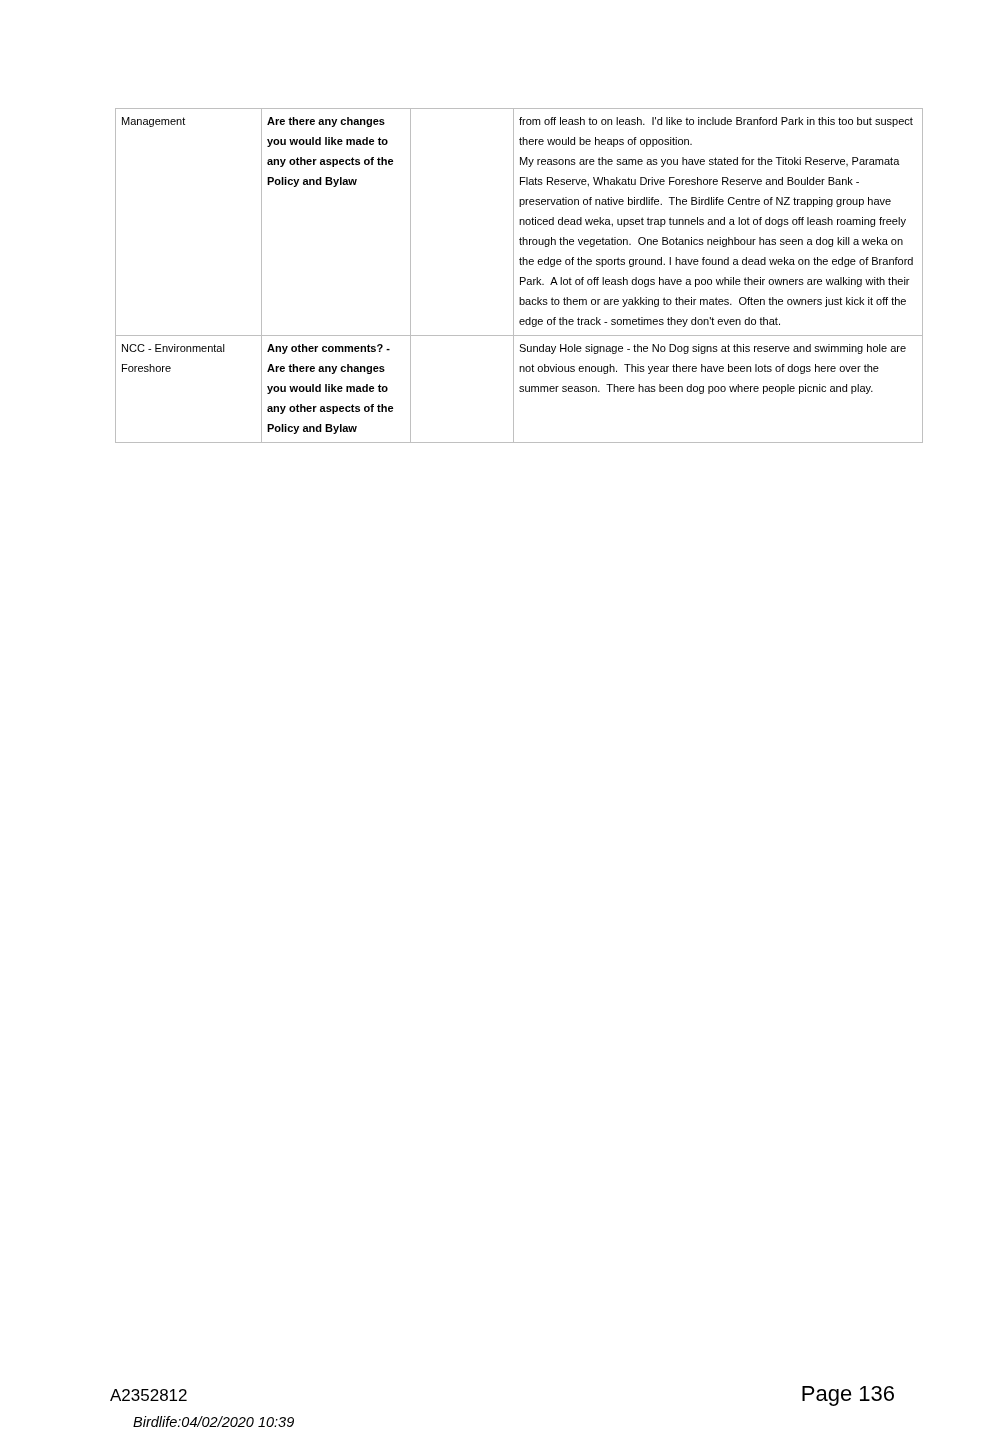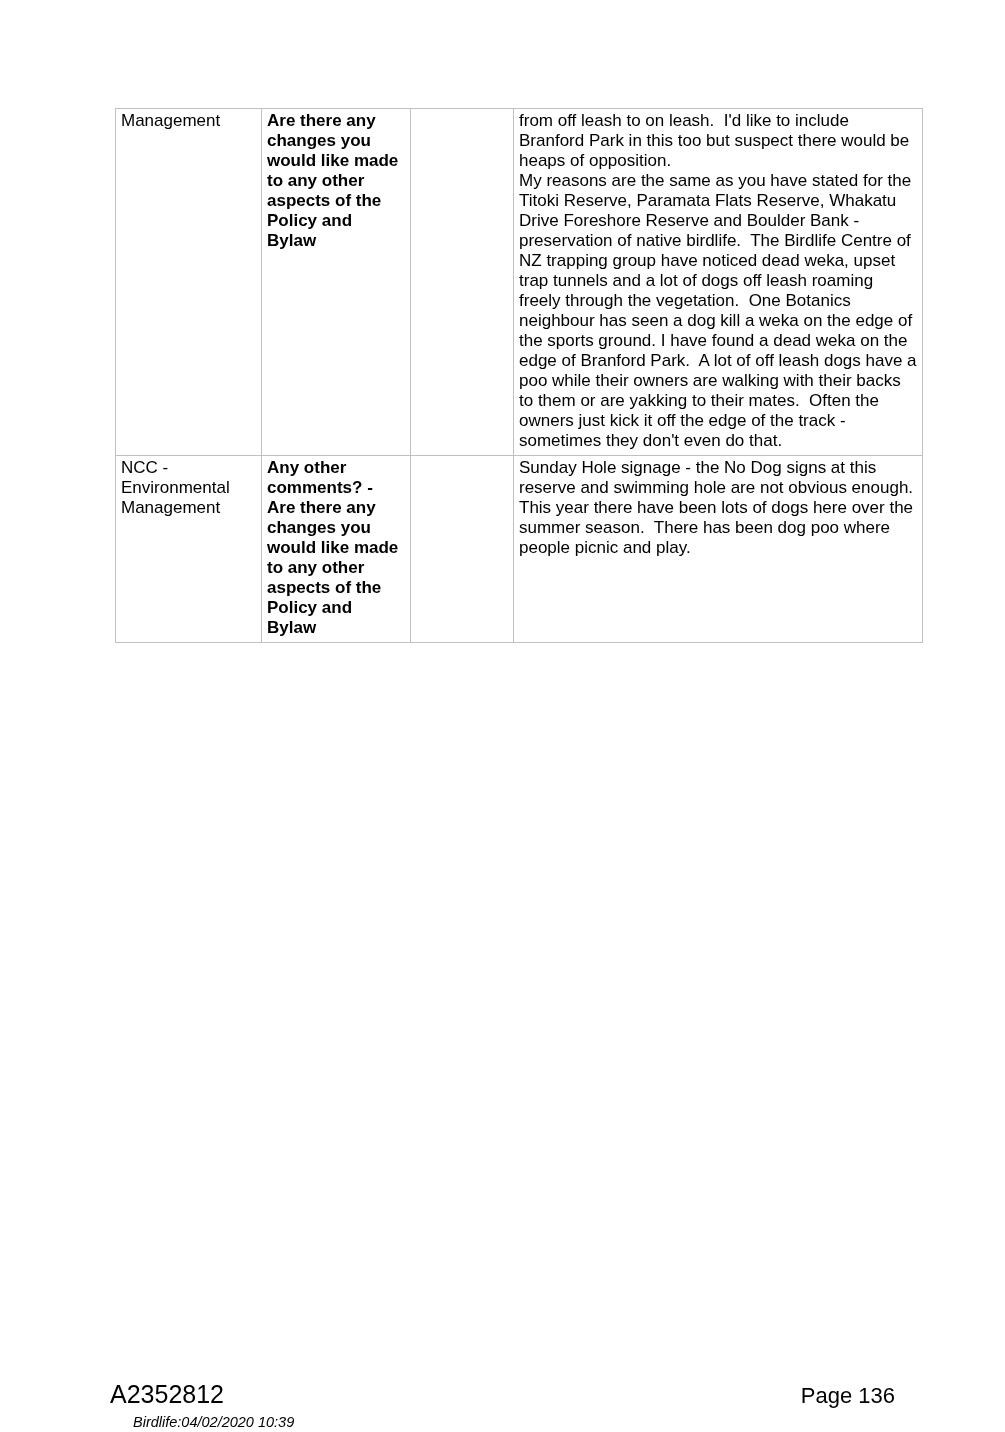--- a/index.html
+++ b/index.html
@@ -21,40 +21,40 @@
     left: 115px;
     top: 108px;
     width: 763px;
     border-collapse: collapse;
     table-layout: fixed;
   }
   table.responses td {
     border: 1px solid #c0c0c0;
     vertical-align: top;
     padding: 2px 5px 4px 5px;
-    font-size: 17px;
+    font-size: 11px;
     line-height: 20px;
     white-space: pre-wrap;
     word-wrap: break-word;
   }
   td.col-dept  { width: 135px; }
   td.col-q     { width: 138px; font-weight: bold; }
   td.col-empty { width: 92px;  }
   td.col-resp  { width: 398px; }
   .footer-line {
     position: absolute;
     left: 110px;
     right: 110px;
     top: 1380px;
     display: flex;
     justify-content: space-between;
     align-items: baseline;
   }
   .doc-id {
-    font-size: 25px;
+    font-size: 17px;
     line-height: 28px;
   }
   .page-num {
     font-size: 22px;
     line-height: 28px;
   }
   .printed-line {
     position: absolute;
     left: 133px;
     top: 1414px;
@@ -72,21 +72,21 @@
   <table class="responses">
     <tbody>
       <tr>
         <td class="col-dept">Management</td>
         <td class="col-q">Are there any changes you would like made to any other aspects of the Policy and Bylaw</td>
         <td class="col-empty"></td>
         <td class="col-resp">from off leash to on leash.  I'd like to include Branford Park in this too but suspect there would be heaps of opposition.
 My reasons are the same as you have stated for the Titoki Reserve, Paramata Flats Reserve, Whakatu Drive Foreshore Reserve and Boulder Bank - preservation of native birdlife.  The Birdlife Centre of NZ trapping group have noticed dead weka, upset trap tunnels and a lot of dogs off leash roaming freely through the vegetation.  One Botanics neighbour has seen a dog kill a weka on the edge of the sports ground. I have found a dead weka on the edge of Branford Park.  A lot of off leash dogs have a poo while their owners are walking with their backs to them or are yakking to their mates.  Often the owners just kick it off the edge of the track - sometimes they don't even do that.</td>
       </tr>
       <tr>
-        <td class="col-dept">NCC - Environmental Management</td>
+        <td class="col-dept">NCC - Environmental Foreshore</td>
         <td class="col-q">Any other comments? - Are there any changes you would like made to any other aspects of the Policy and Bylaw</td>
         <td class="col-empty"></td>
         <td class="col-resp">Sunday Hole signage - the No Dog signs at this reserve and swimming hole are not obvious enough.  This year there have been lots of dogs here over the summer season.  There has been dog poo where people picnic and play.</td>
       </tr>
     </tbody>
   </table>
 
   <div class="footer-line">
     <span class="doc-id">A2352812</span>
     <span class="page-num">Page 136</span>

